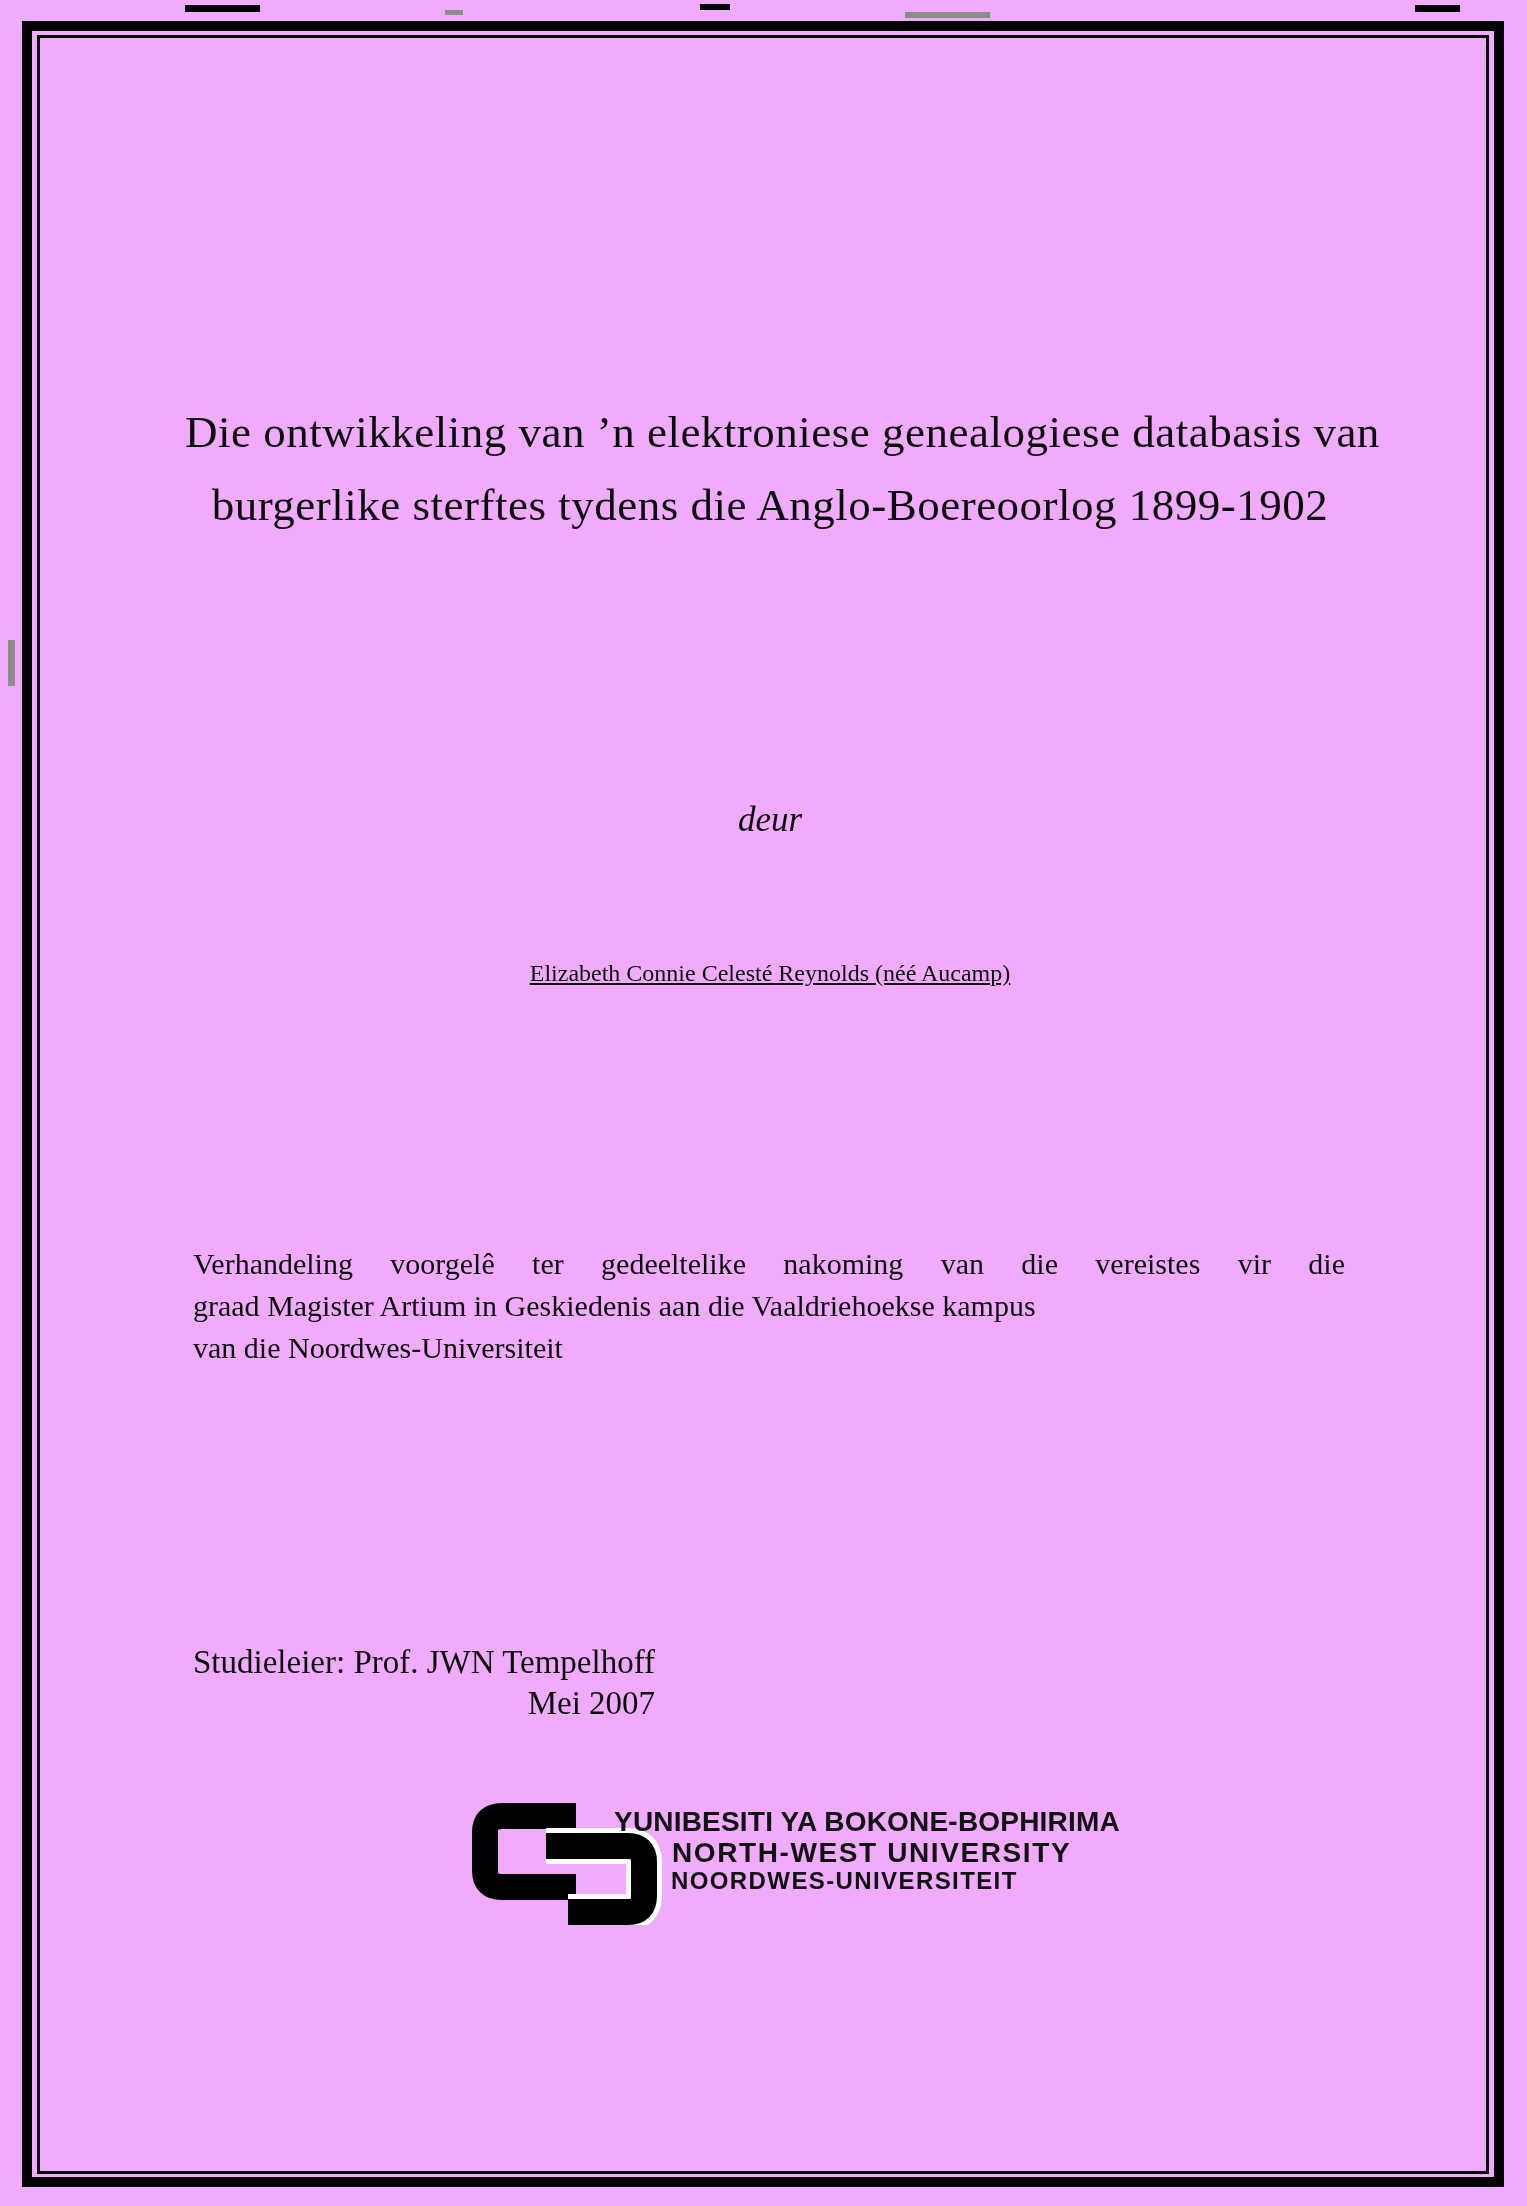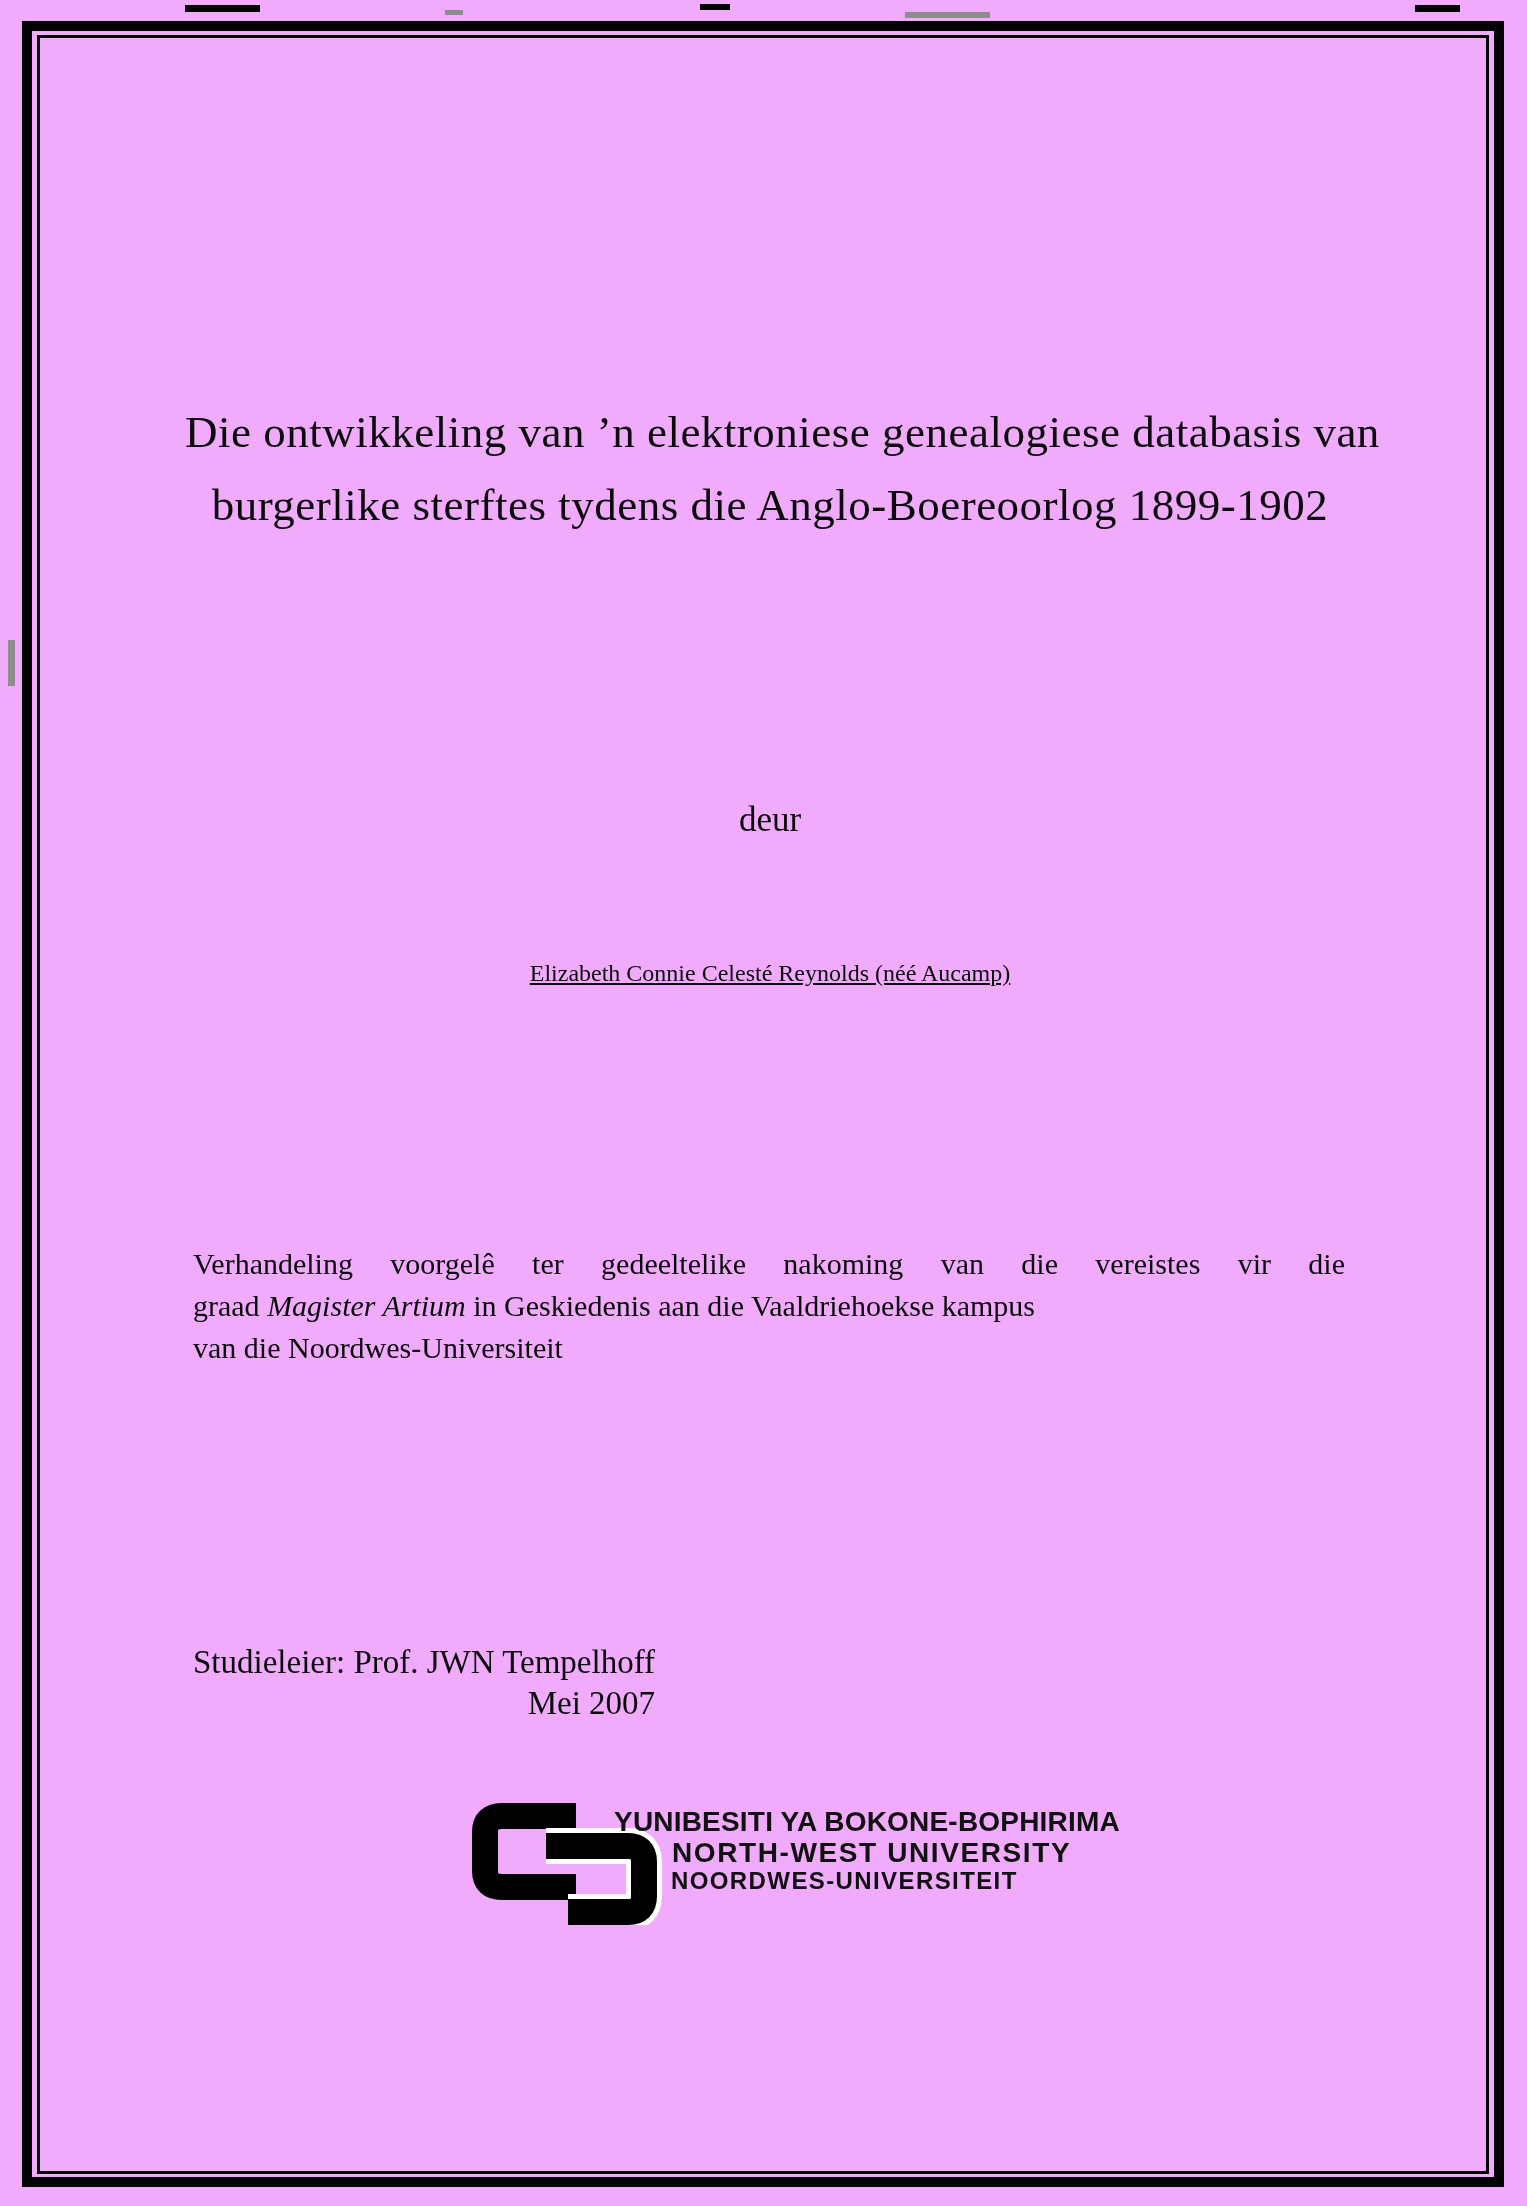--- a/index.html
+++ b/index.html
@@ -22,36 +22,36 @@
   .art{position:absolute;background:#000;}
   .art.gray{background:#8d8d8d;}
 
   .thesis-title{
     position:absolute;left:185px;width:1170px;top:396px;
     font-size:45px;line-height:73px;text-align:center;
     letter-spacing:0.5px;white-space:nowrap;
   }
   .byline{
     position:absolute;left:185px;width:1170px;top:800px;
-    font-size:35px;text-align:center;
+    font-size:35px;text-align:center;font-style:italic;
   }
   .author{
     position:absolute;left:185px;width:1170px;top:960px;
     font-size:24px;text-align:center;white-space:nowrap;text-decoration:underline;
   }
   .statement{
     position:absolute;left:193px;width:1152px;top:1226px;
     font-size:30px;line-height:42px;
   }
   .statement .justified{
     text-align:justify;
     text-align-last:justify;
     margin-top:17px;
   }
-  .statement .it{font-style:italic;}
+  .statement .it{}
   .supervisor-block{
     position:absolute;left:193px;top:1642px;
     font-size:33px;line-height:41px;text-align:right;
   }
   .logo{
     position:absolute;left:472px;top:1803px;width:640px;height:130px;
   }
   .logo-mark{position:absolute;left:0;top:0;}
   .logo-text{
     position:absolute;

